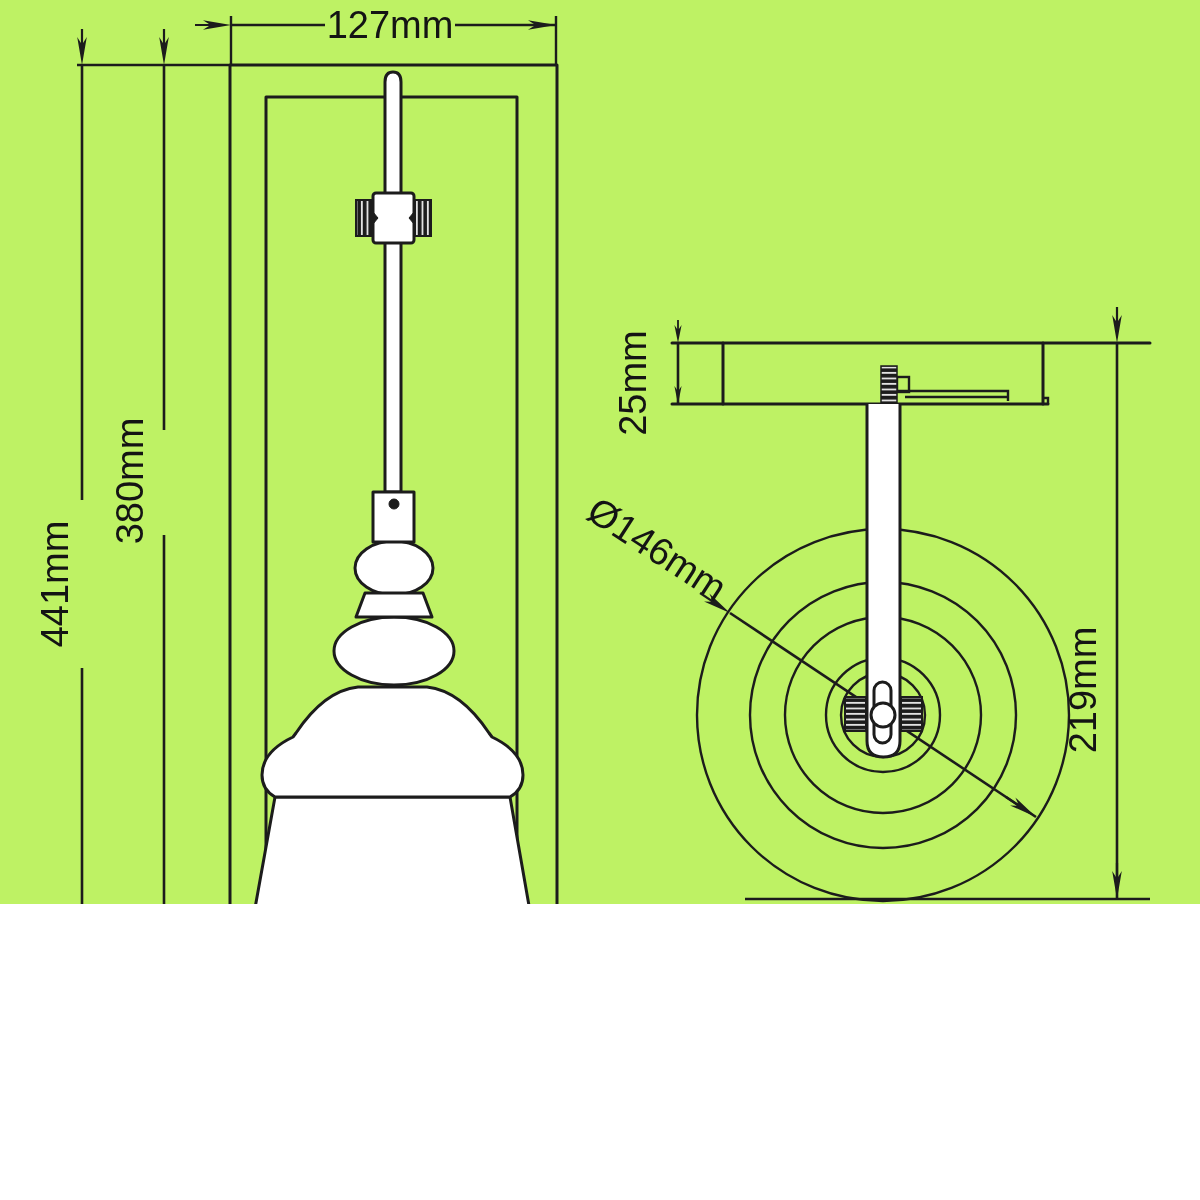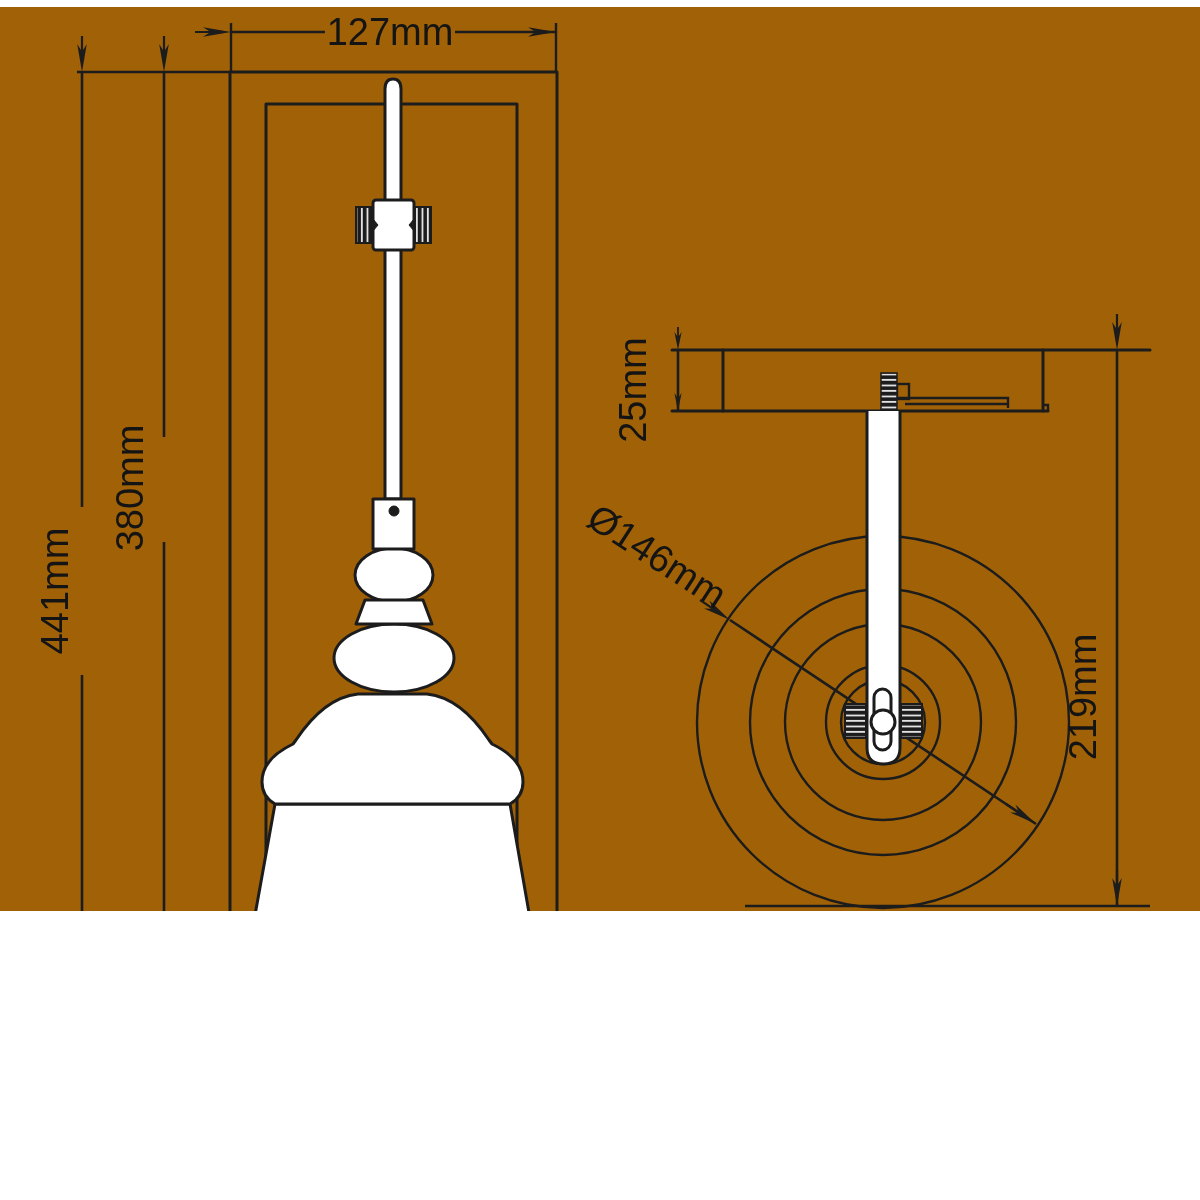--- a/index.html
+++ b/index.html
@@ -1,17 +1,17 @@
 <!DOCTYPE html>
 <html><head>
 <meta charset="utf-8">
 <style>
   html,body{margin:0;padding:0;background:#ffffff;}
-  #canvas{position:relative;width:1200px;height:904px;background:#a16207;overflow:hidden;
-          font-family:"Liberation Sans", sans-serif;margin-top:7px;}
+  #canvas{position:relative;width:1200px;height:904px;background:#bef264;overflow:hidden;
+          font-family:"Liberation Sans", sans-serif;}
   svg{position:absolute;left:0;top:0;}
   .obj{fill:none;stroke:#1c1c1c;stroke-width:3;stroke-linejoin:round;stroke-linecap:round;}
   .objf{fill:#ffffff;stroke:#1c1c1c;stroke-width:3;stroke-linejoin:round;}
   .thin{fill:none;stroke:#1c1c1c;stroke-width:2.4;}
   .dim{fill:none;stroke:#1c1c1c;stroke-width:2.6;}
   .lbl{fill:#141414;font-size:38px;font-family:"Liberation Sans", sans-serif;}
   .dark{fill:#1c1c1c;stroke:#1c1c1c;stroke-width:1;}
 </style>
 </head>
 <body>

